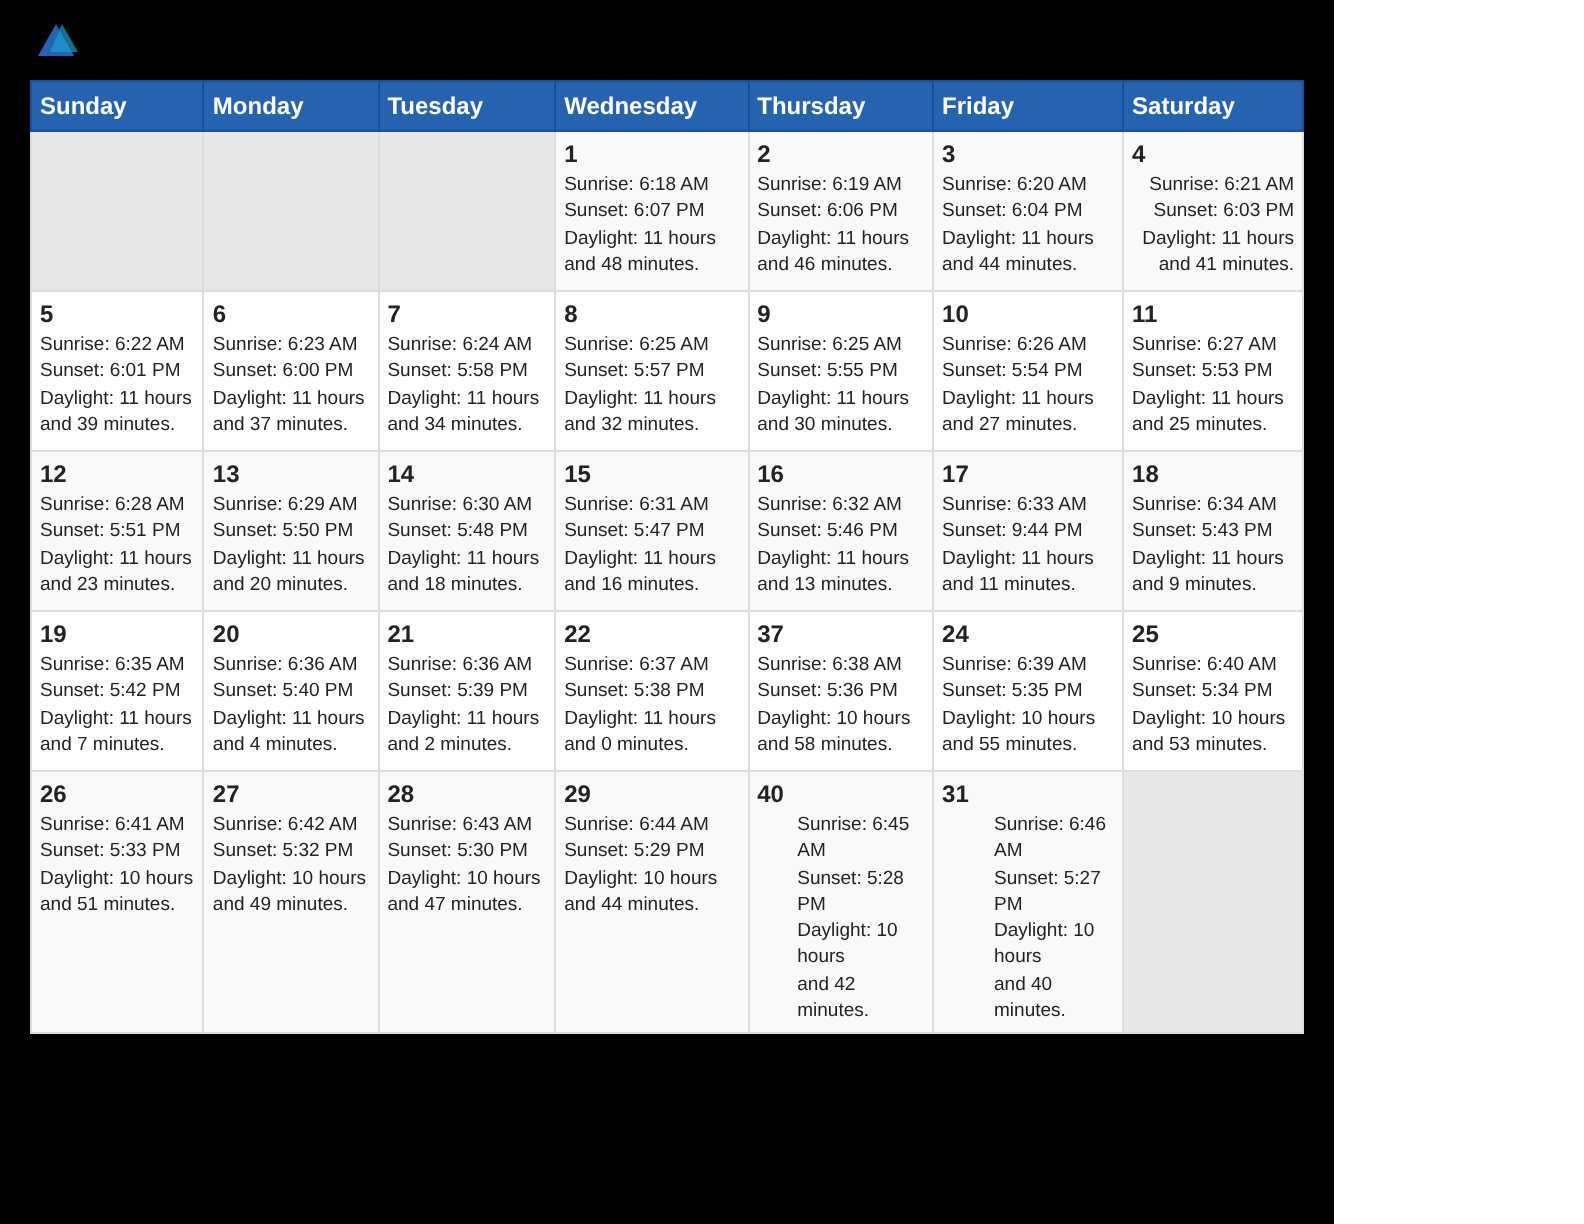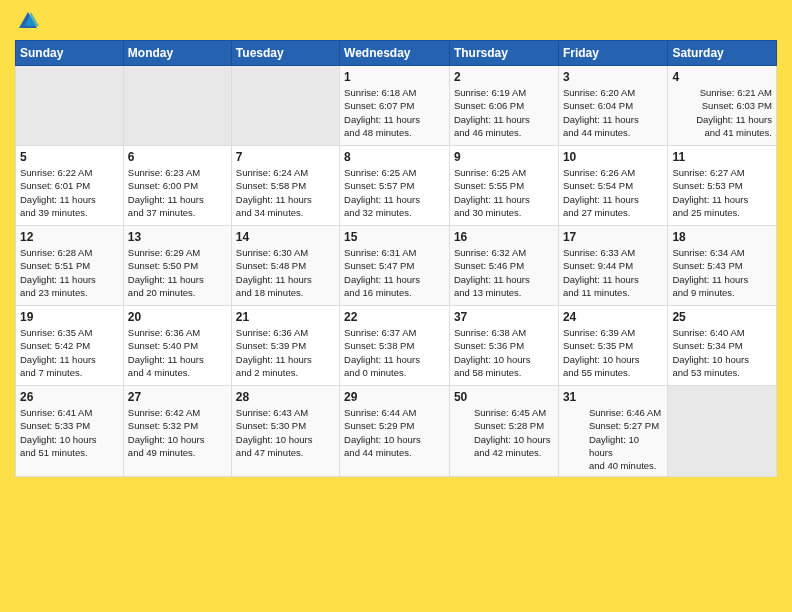--- a/index.html
+++ b/index.html
@@ -4,24 +4,24 @@
   <style>
     * { margin: 0; padding: 0; box-sizing: border-box; }
     body {
       font-family: Arial, sans-serif;
       background: #fff;
       width: 792px;
       height: 612px;
       overflow: hidden;
     }
     .page {
-      width: 792px;
+      width: 667px;
       height: 612px;
       padding: 10px 15px;
-      background: #fde047;
+      background: #000000;
     }
     .header {
       display: flex;
       justify-content: space-between;
       align-items: center;
       margin-bottom: 8px;
     }
     .logo {
       display: flex;
       align-items: center;
@@ -338,21 +338,21 @@
 and 47 minutes.</div>
           </td>
           <td>
             <span class="day-num">29</span>
             <div class="day-info" style="white-space: pre-line;">Sunrise: 6:44 AM
 Sunset: 5:29 PM
 Daylight: 10 hours
 and 44 minutes.</div>
           </td>
           <td>
-            <span class="day-num">50</span>
+            <span class="day-num">40</span>
             <div class="day-info" style="white-space: pre-line; margin-left: 20px;">Sunrise: 6:45 AM
 Sunset: 5:28 PM
 Daylight: 10 hours
 and 42 minutes.</div>
           </td>
           <td>
             <span class="day-num">31</span>
             <div class="day-info" style="white-space: pre-line; margin-left: 26px;">Sunrise: 6:46 AM
 Sunset: 5:27 PM
 Daylight: 10 hours

